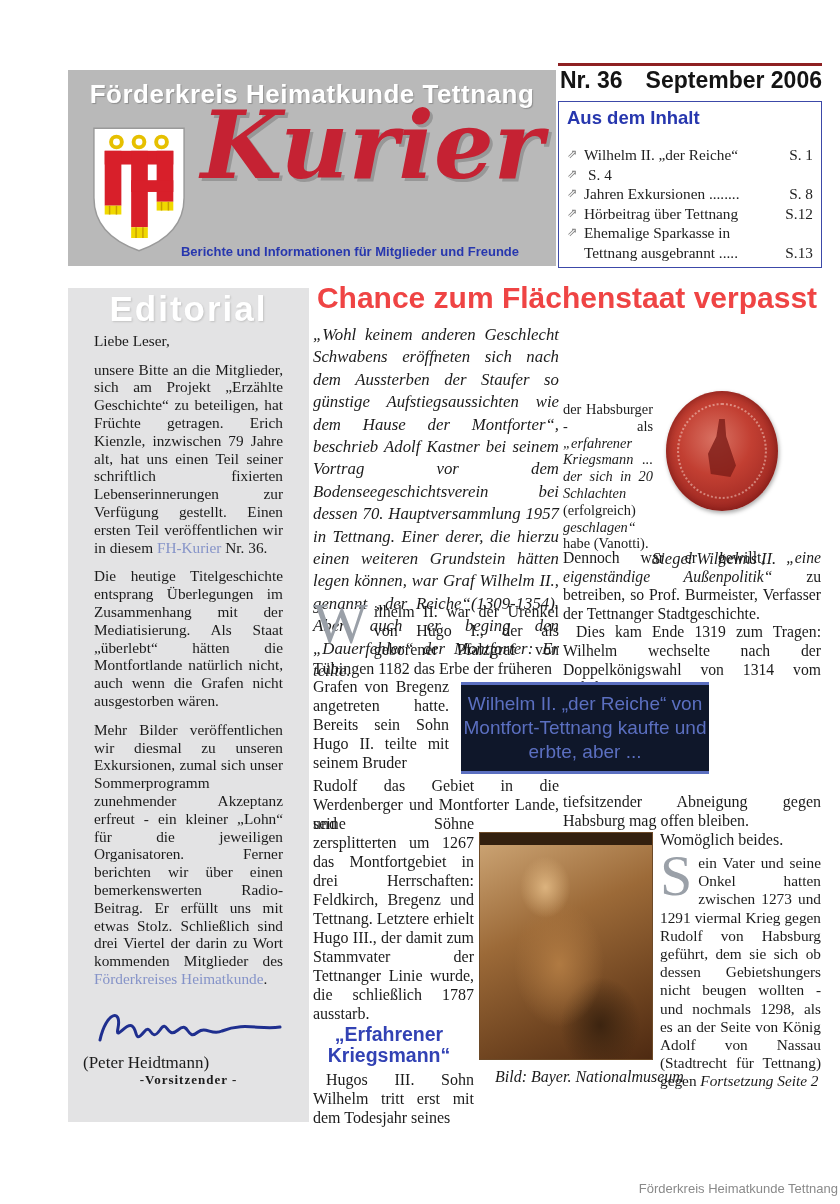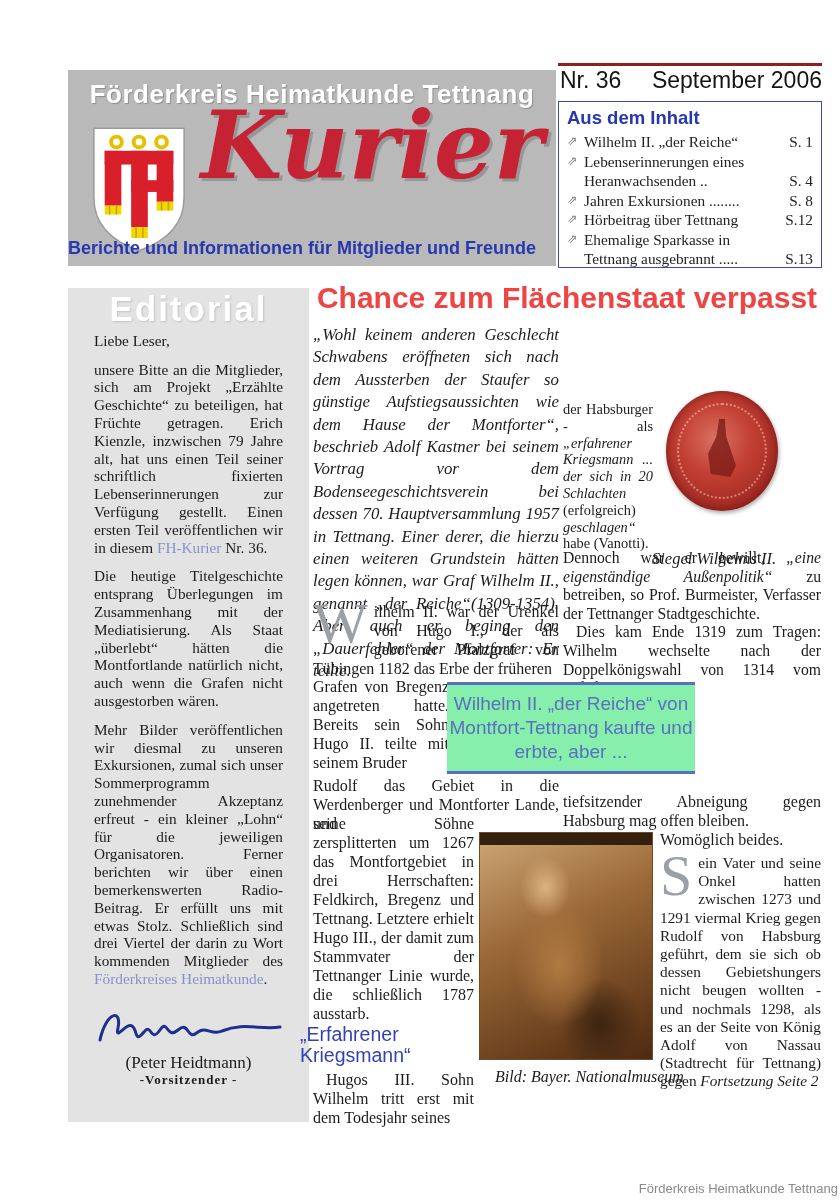--- a/index.html
+++ b/index.html
@@ -8,80 +8,80 @@
   .abs{position:absolute;}
 
   
   .masthead{left:68px;top:70px;width:488px;height:196px;background:#b9b9b9;}
   .mast-org{margin-top:9px;text-align:center;font-family:"Liberation Sans",sans-serif;
             font-weight:bold;font-size:26px;color:#ffffff;text-shadow:1px 1px 1px #8d8d8d;letter-spacing:.5px;}
   .shield{position:absolute;left:22px;top:54px;width:98px;height:132px;}
   .kurier{position:absolute;left:128px;top:28px;width:352px;text-align:center;
           font-family:"DejaVu Serif",serif;font-style:italic;font-weight:bold;
           font-size:94px;line-height:1.0;color:#c52233;text-shadow:3px 3px 0 #979797;}
-  .mast-sub{position:absolute;left:0;bottom:7px;width:100%;text-align:left;
-            font-family:"Liberation Sans",sans-serif;font-weight:bold;font-size:18px;color:#2737ae;}
+  .mast-sub{position:absolute;left:0;bottom:7px;width:100%;text-align:center;
+            font-family:"Liberation Sans",sans-serif;font-weight:bold;font-size:13px;color:#2737ae;padding-left:38px;}
 
   
   .issue-rule{left:558px;top:63px;width:264px;height:3px;background:#8e2022;}
   .issue-line{left:560px;top:67px;width:262px;display:flex;justify-content:space-between;
-              font-family:"Liberation Sans",sans-serif;font-weight:normal;font-size:23px;color:#141414;}
+              font-family:"Liberation Sans",sans-serif;font-weight:bold;font-size:23px;color:#141414;}
   .toc{left:558px;top:101px;width:264px;height:167px;border:1.5px solid #3c49a8;
        box-sizing:border-box;padding:5px 8px 4px 8px;background:#fff;}
   .toc-title{font-family:"Liberation Sans",sans-serif;font-weight:bold;font-size:18.5px;
-             color:#2737ae;margin-bottom:3px;}
+             color:#2737ae;margin-bottom:16px;}
   .toc-item{display:flex;align-items:flex-start;font-size:15.3px;line-height:19.5px;color:#222;}
   .toc-ico{flex:0 0 17px;font-size:12.5px;color:#808080;line-height:19.5px;}
   .toc-label{flex:1;}
   .toc-page{margin-left:4px;white-space:nowrap;align-self:flex-end;}
 
   
   .editorial{left:68px;top:288px;width:241px;height:834px;background:#e3e3e4;
              box-sizing:border-box;padding:10px 15px;text-align:justify;
              font-size:15.3px;line-height:17.8px;}
   .ed-title{font-family:"Liberation Sans",sans-serif;font-weight:bold;font-size:35px;
             color:#ffffff;text-align:center;letter-spacing:2px;margin:2px 0 14px 0;
             text-shadow:1px 1px 2px #c2c2c2;}
   .ed-salut{margin-bottom:20px;}
   .editorial p{margin:11px;}
   .ed-link{color:#8593c8;}
   .sig{display:block;margin:12px auto 0 auto;}
-  .sig-name{text-align:center;font-size:17px;margin-top:2px;}
+  .sig-name{text-align:left;font-size:17px;margin-top:2px;}
   .sig-role{text-align:center;font-size:13px;font-weight:bold;letter-spacing:1px;}
 
   
   .headline{left:312px;top:281px;width:510px;text-align:center;
             font-family:"Liberation Sans",sans-serif;font-weight:600;font-size:30px;color:#ef4444;}
   .body{font-size:16px;line-height:19px;text-align:justify;}
   .lead{left:313px;top:324px;width:246px;font-style:italic;font-size:16.8px;line-height:22.4px;}
   .a-drop{left:313px;top:602px;width:246px;}
   .dropcap{float:left;font-family:"Liberation Serif",serif;color:#9aa0a8;
            font-size:58px;line-height:44px;padding-right:6px;}
   .a-n1{left:313px;top:677px;width:136px;}
   .a-wide{left:313px;top:776px;width:246px;}
   .a-n2{left:313px;top:814px;width:161px;}
-  .a-sub{left:300px;top:1024px;width:178px;
-         font-family:"Liberation Sans",sans-serif;font-weight:400;font-size:19.5px;
+  .a-sub{left:300px;top:1024px;width:178px;text-align:center;
+         font-family:"Liberation Sans",sans-serif;font-weight:700;font-size:19.5px;
          line-height:21px;color:#3242b4;}
   .a-last{left:313px;top:1070px;width:161px;text-indent:13px;}
 
   .b1{left:563px;top:324px;width:258px;}
   .b2{left:563px;top:401px;width:90px;font-size:14.4px;line-height:16.8px;}
   .b3{left:563px;top:549px;width:258px;font-size:15.7px;line-height:18.6px;}
   .indent{text-indent:13px;}
   .b4{left:697px;top:688px;width:124px;font-size:15.5px;line-height:18.5px;}
   .b5{left:563px;top:792px;width:258px;}
   .b5b{left:660px;top:830px;width:160px;text-align:left;}
   .b6{left:660px;top:854px;width:161px;font-size:15.3px;line-height:18.2px;}
   .it{font-style:italic;}
 
-  .pullquote{left:447px;top:682px;width:244px;border-top:3px solid #5b6fc0;
+  .pullquote{left:461px;top:682px;width:244px;border-top:3px solid #5b6fc0;
              border-bottom:3px solid #5b6fc0;padding:7px 2px;text-align:center;
              font-family:"Liberation Sans",sans-serif;font-weight:500;font-size:19px;
-             line-height:24px;color:#5b6fc0;background:#86efac;}
+             line-height:24px;color:#5b6fc0;background:#0f172a;}
 
   
   .seal-wrap{left:666px;top:391px;width:112px;height:120px;}
   .seal{width:112px;height:120px;border-radius:50%;
         background:radial-gradient(circle at 44% 40%,#d97263 0%,#c23f32 38%,#a32b24 72%,#8c221d 100%);
         box-shadow:1px 2px 4px rgba(0,0,0,.35), inset 0 0 10px rgba(90,10,10,.6);position:relative;}
   .seal-ring{position:absolute;left:11px;top:12px;right:11px;bottom:12px;
              border:2px dotted rgba(255,235,225,.45);border-radius:50%;}
   .seal-figure{position:absolute;left:42px;top:28px;width:28px;height:58px;
                background:#7d1d18;clip-path:polygon(40% 0,60% 0,65% 30%,100% 80%,80% 100%,10% 95%,0 60%,30% 30%);
@@ -135,21 +135,20 @@
 
   <aside class="abs toc">
     <div class="toc-title">Aus dem Inhalt</div>
     <div class="toc-item">
       <span class="toc-ico">⇗</span>
       <span class="toc-label">Wilhelm II. „der Reiche“</span>
       <span class="toc-page">S. 1</span>
     </div>
     <div class="toc-item">
       <span class="toc-ico">⇗</span>
-      <span class="toc-label">Lebenserinnerungen eines Heranwachsenden ..</span>
       <span class="toc-page">S. 4</span>
     </div>
     <div class="toc-item">
       <span class="toc-ico">⇗</span>
       <span class="toc-label">Jahren Exkursionen ........</span>
       <span class="toc-page">S. 8</span>
     </div>
     <div class="toc-item">
       <span class="toc-ico">⇗</span>
       <span class="toc-label">Hörbeitrag über Tettnang</span>

